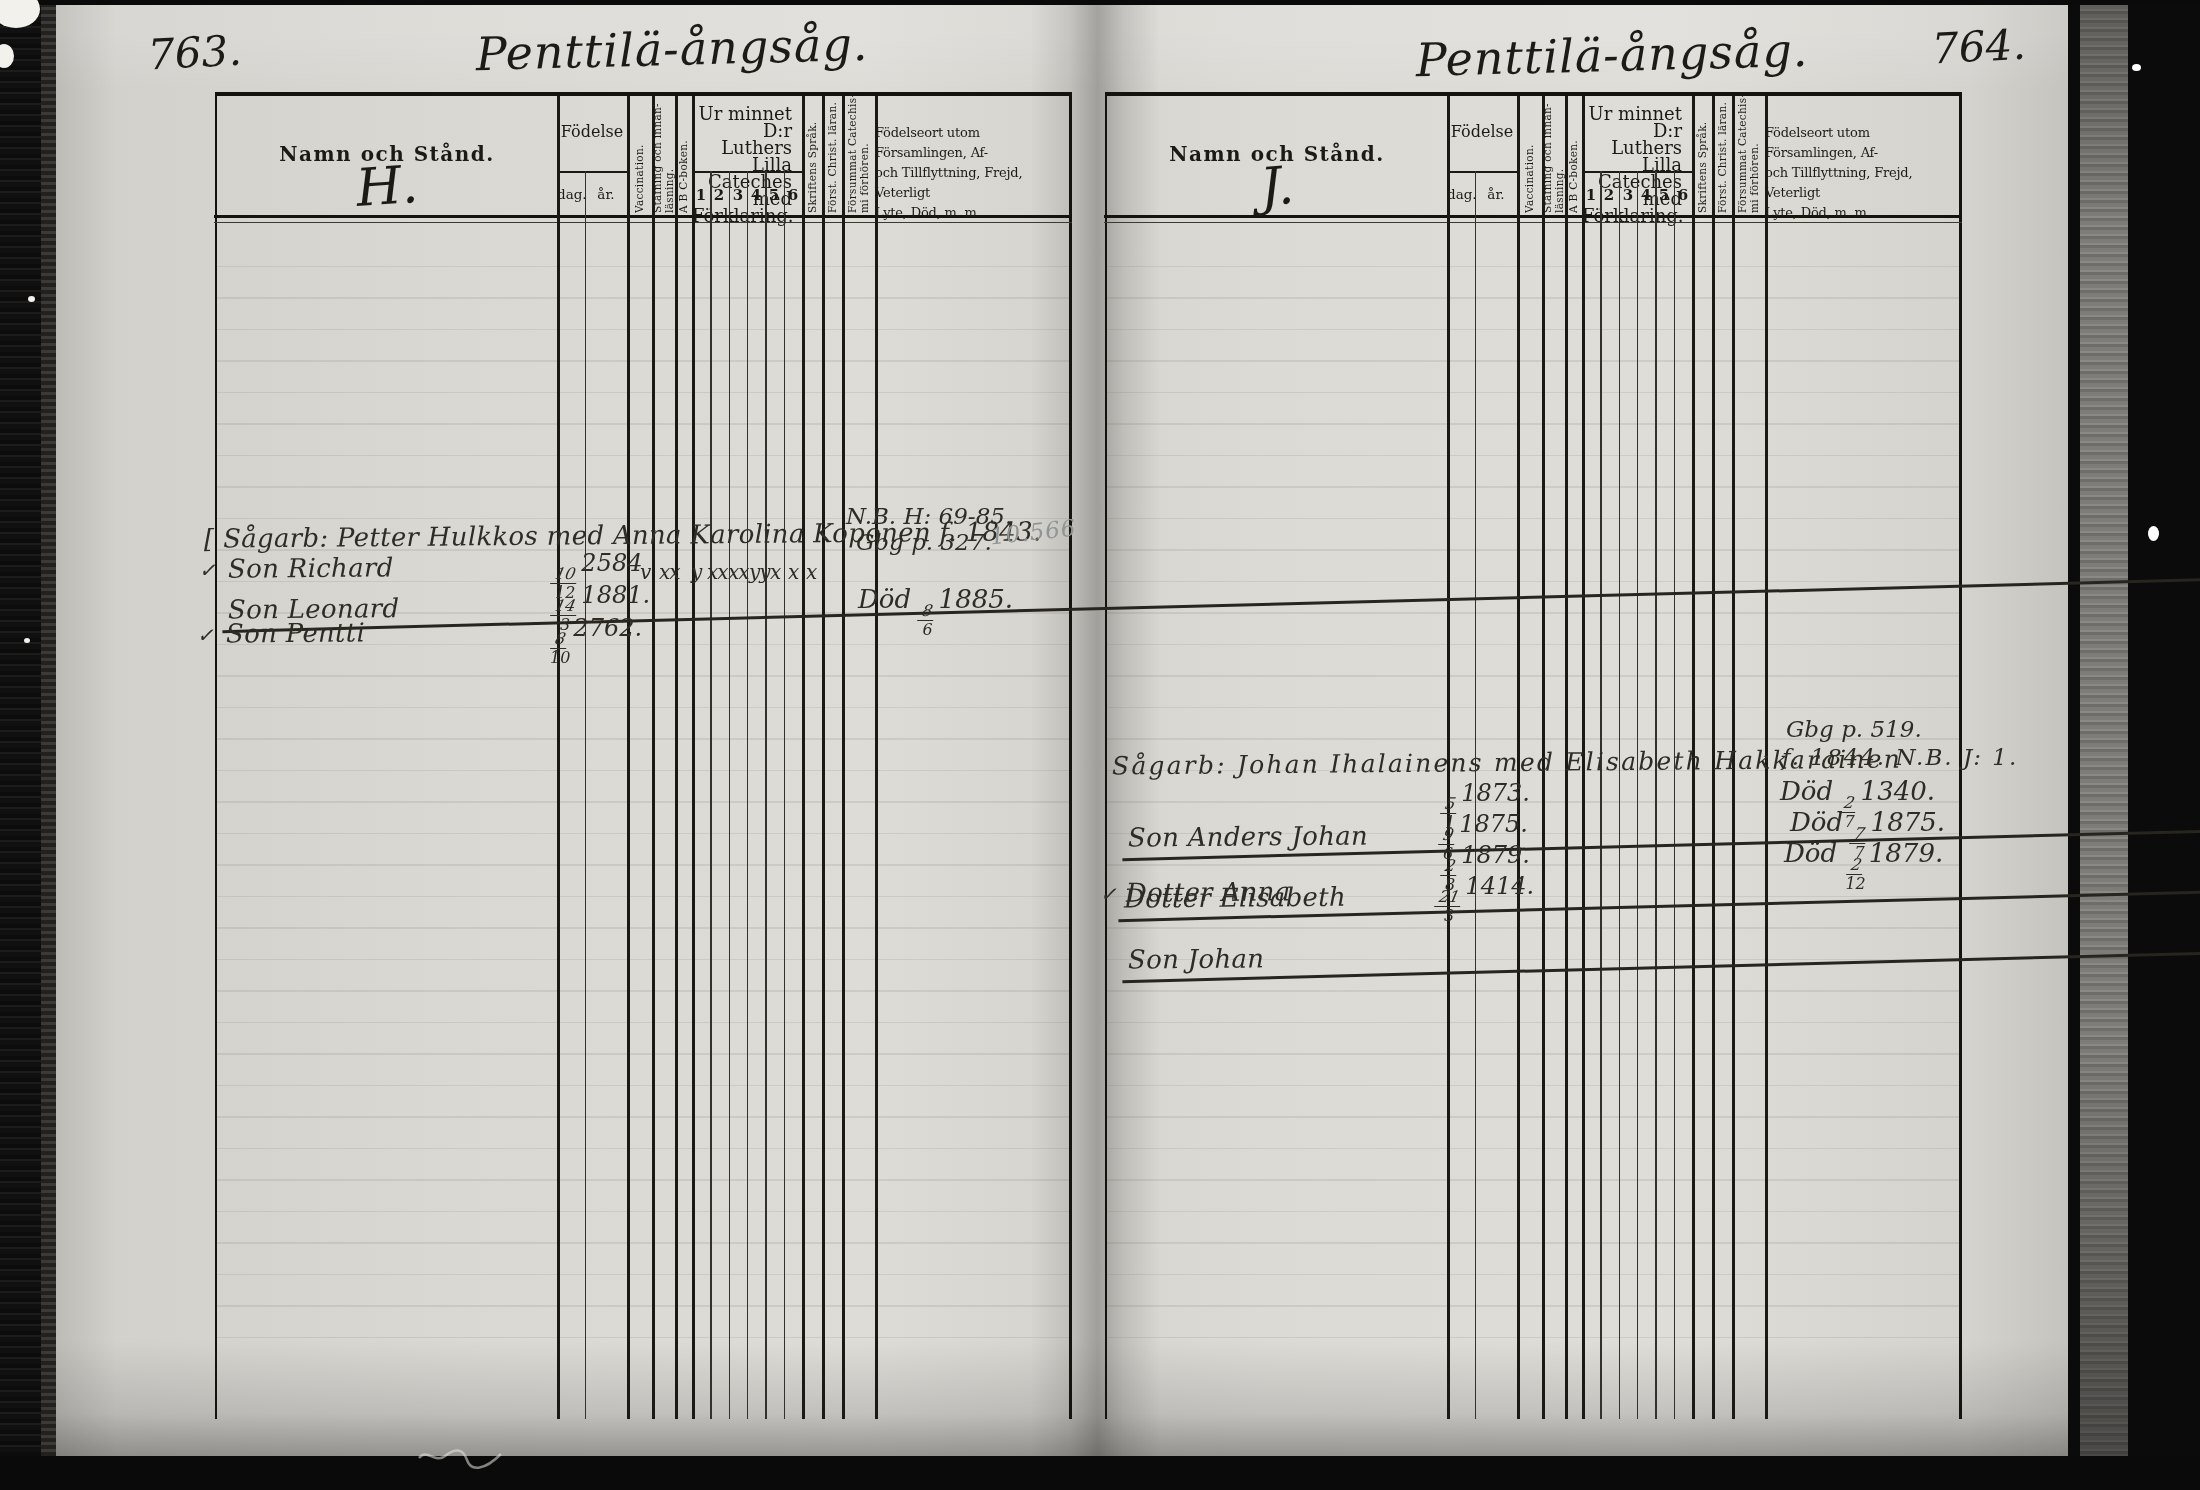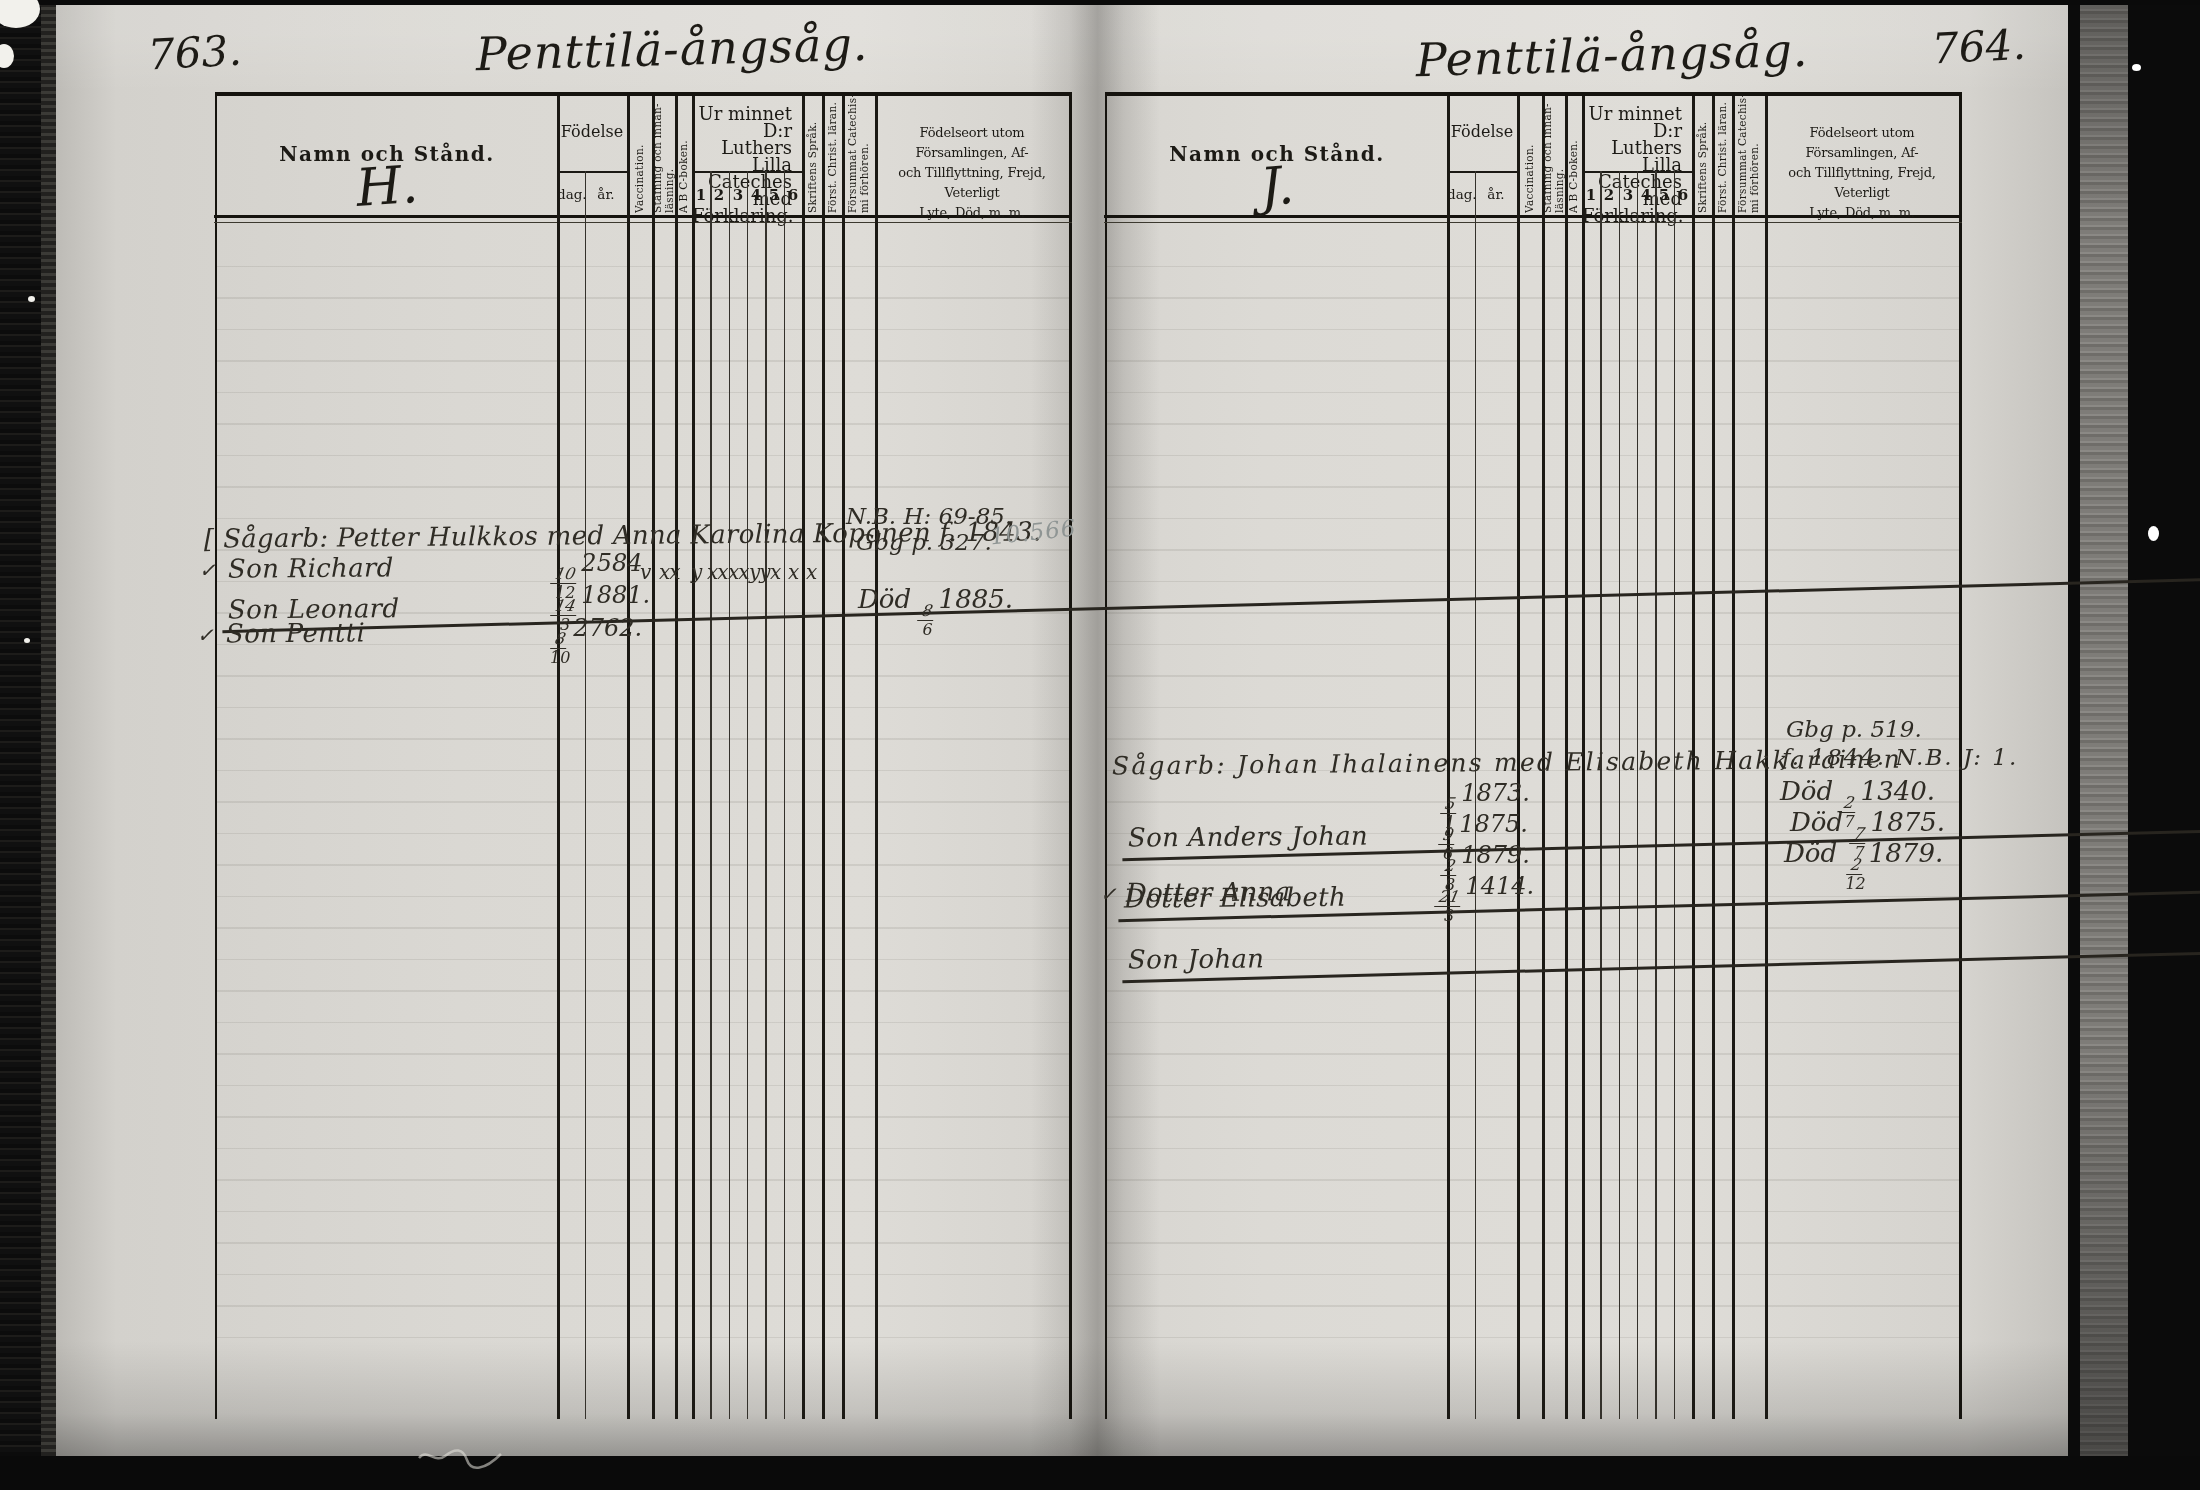--- a/index.html
+++ b/index.html
@@ -38,21 +38,21 @@
     background:repeating-linear-gradient(to bottom,transparent 0 30px,rgba(95,92,82,.13) 30px 31.5px);}
   .h-namn{position:absolute;left:0;width:340px;top:46px;text-align:center;font-weight:bold;font-size:20px;letter-spacing:1.5px;}
   .h-letter{position:absolute;left:0;width:340px;top:60px;text-align:center;font-size:52px;font-style:italic;transform:rotate(-4deg);}
   .h-fodelse{position:absolute;left:340px;width:70px;top:26px;text-align:center;font-size:16px;}
   .h-dag{position:absolute;left:340px;width:28px;top:90px;text-align:center;font-size:13.5px;}
   .h-ar{position:absolute;left:368px;width:42px;top:90px;text-align:center;font-size:13.5px;}
   .vert{position:absolute;top:5px;display:flex;justify-content:center;gap:1px;}
   .vspan{writing-mode:vertical-rl;transform:rotate(180deg);height:112px;font-size:10.5px;letter-spacing:.3px;line-height:11px;white-space:nowrap;}
   .h-cat{position:absolute;left:475px;width:100px;top:9px;text-align:right;font-size:18px;line-height:17px;}
   .h-num{position:absolute;top:90px;width:18px;text-align:center;font-size:15px;font-weight:bold;}
-  .h-fort{position:absolute;left:658px;width:194px;top:27px;text-align:center;font-size:13px;line-height:20px;letter-spacing:-.2px;}
+  .h-fort{position:absolute;left:658px;width:194px;top:27px;font-size:13px;line-height:20px;letter-spacing:-.2px;}
   
   .title{position:absolute;font-style:italic;font-size:46px;letter-spacing:1px;transform:rotate(-1.5deg);color:#1d1b16;text-align:center;width:440px;}
   .pagenum{position:absolute;font-style:italic;font-size:42px;color:#1d1b16;transform:rotate(-3deg);}
   .hw{position:absolute;font-style:italic;color:#2f2c25;white-space:nowrap;}
   .name{font-size:26px;letter-spacing:.3px;transform:rotate(-.5deg);}
   .name-wide{font-size:25px;letter-spacing:2.2px;}
   .struck{position:relative;}
   .struck::after{content:"";position:absolute;left:-6px;right:-28px;top:54%;border-top:3px solid #28251f;transform:rotate(-1deg);}
   .date{font-size:24px;}
   .frac{display:inline-flex;flex-direction:column;align-items:center;line-height:1;vertical-align:-8px;margin-right:3px;}

